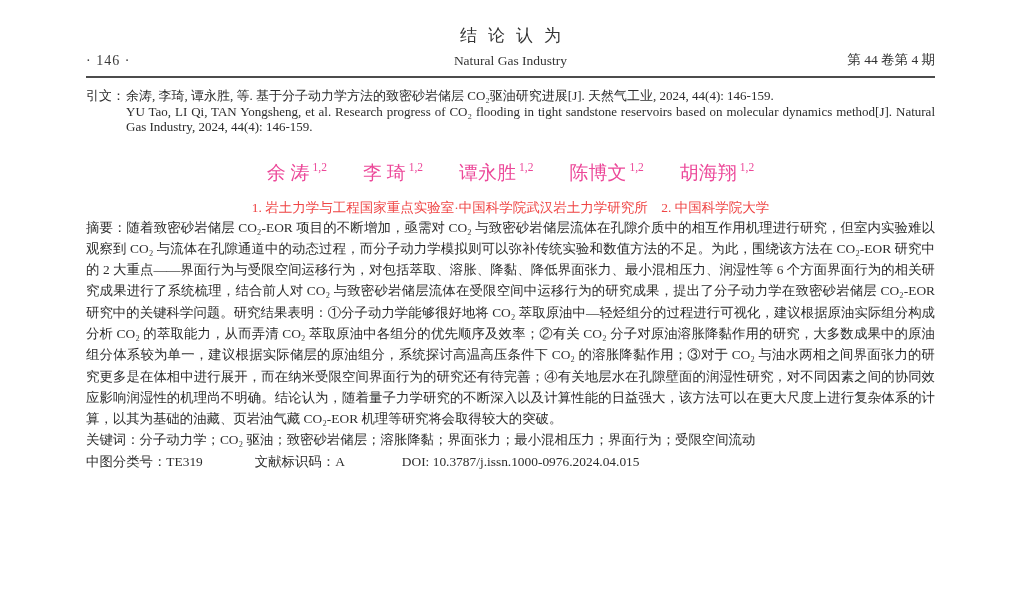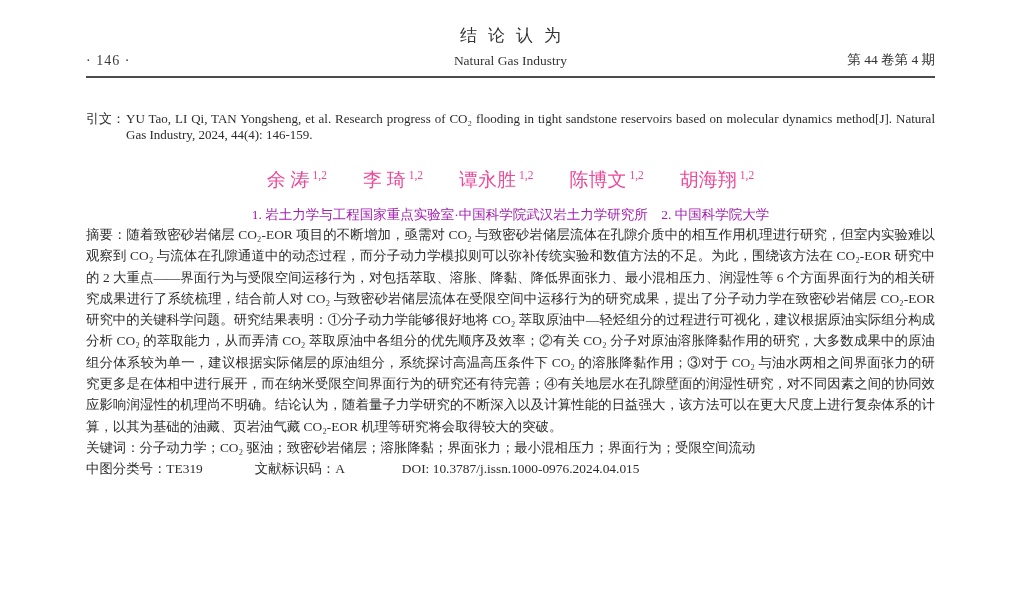--- a/index.html
+++ b/index.html
@@ -47,21 +47,20 @@
   }
   .rule {
     margin: 7px 84px 0 86px;
     height: 2px;
     background: #4c4c4c;
   }
 
   
   .citation {
     display: flex;
-    margin-top: 23px;
     font-size: 13px;
     line-height: 15.5px;
     color: #2c2c2c;
   }
   .citation .cite-label { flex: 0 0 40px; white-space: nowrap; }
   .citation .cite-body { flex: 1; text-align: justify; }
 
   
   .article-title {
     margin-top: 21px;
@@ -84,21 +83,21 @@
   .authors .author sup {
     font-size: 11.5px;
     margin-left: 3px;
     letter-spacing: 0;
     vertical-align: super;
   }
   .affiliation {
     margin-top: 13px;
     text-align: center;
     font-size: 13.5px;
-    color: #a21caf;
+    color: #ef4444;
   }
 
   
   .abstract {
     font-size: 13.4px;
     line-height: 21.3px;
     text-align: justify;
     color: #2c2c2c;
   }
   .kv-line {
@@ -133,20 +132,21 @@
       </div>
     </div>
   </div>
   <div class="rule"></div>
 
   <div class="content">
 
     <div class="citation">
       <span class="cite-label">引文：</span>
       <div class="cite-body">
+        <div>余涛, 李琦, 谭永胜, 等. 基于分子动力学方法的致密砂岩储层 CO₂驱油研究进展[J]. 天然气工业, 2024, 44(4): 146-159.</div>
         <div>YU Tao, LI Qi, TAN Yongsheng, et al. Research progress of CO₂ flooding in tight sandstone reservoirs based on molecular dynamics method[J]. Natural Gas Industry, 2024, 44(4): 146-159.</div>
       </div>
     </div>
 
 
     <div class="authors">
       <span class="author"><span>余 涛</span><sup>1,2</sup></span>
       <span class="author"><span>李 琦</span><sup>1,2</sup></span>
       <span class="author"><span>谭永胜</span><sup>1,2</sup></span>
       <span class="author"><span>陈博文</span><sup>1,2</sup></span>

